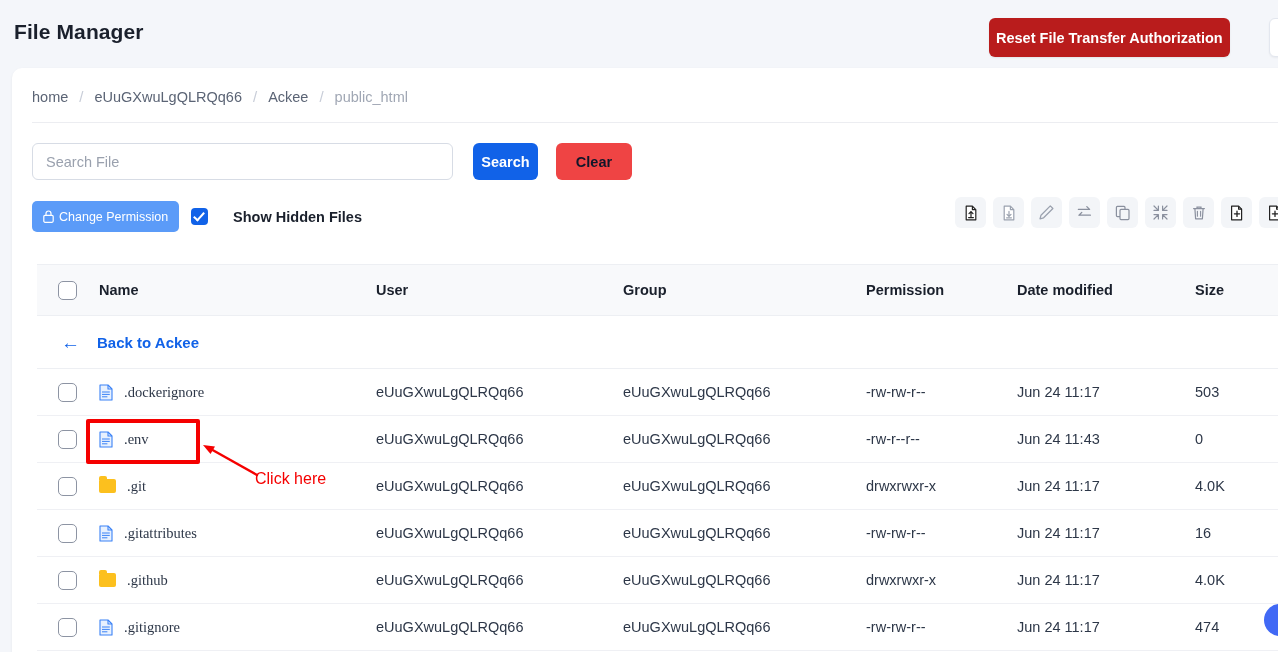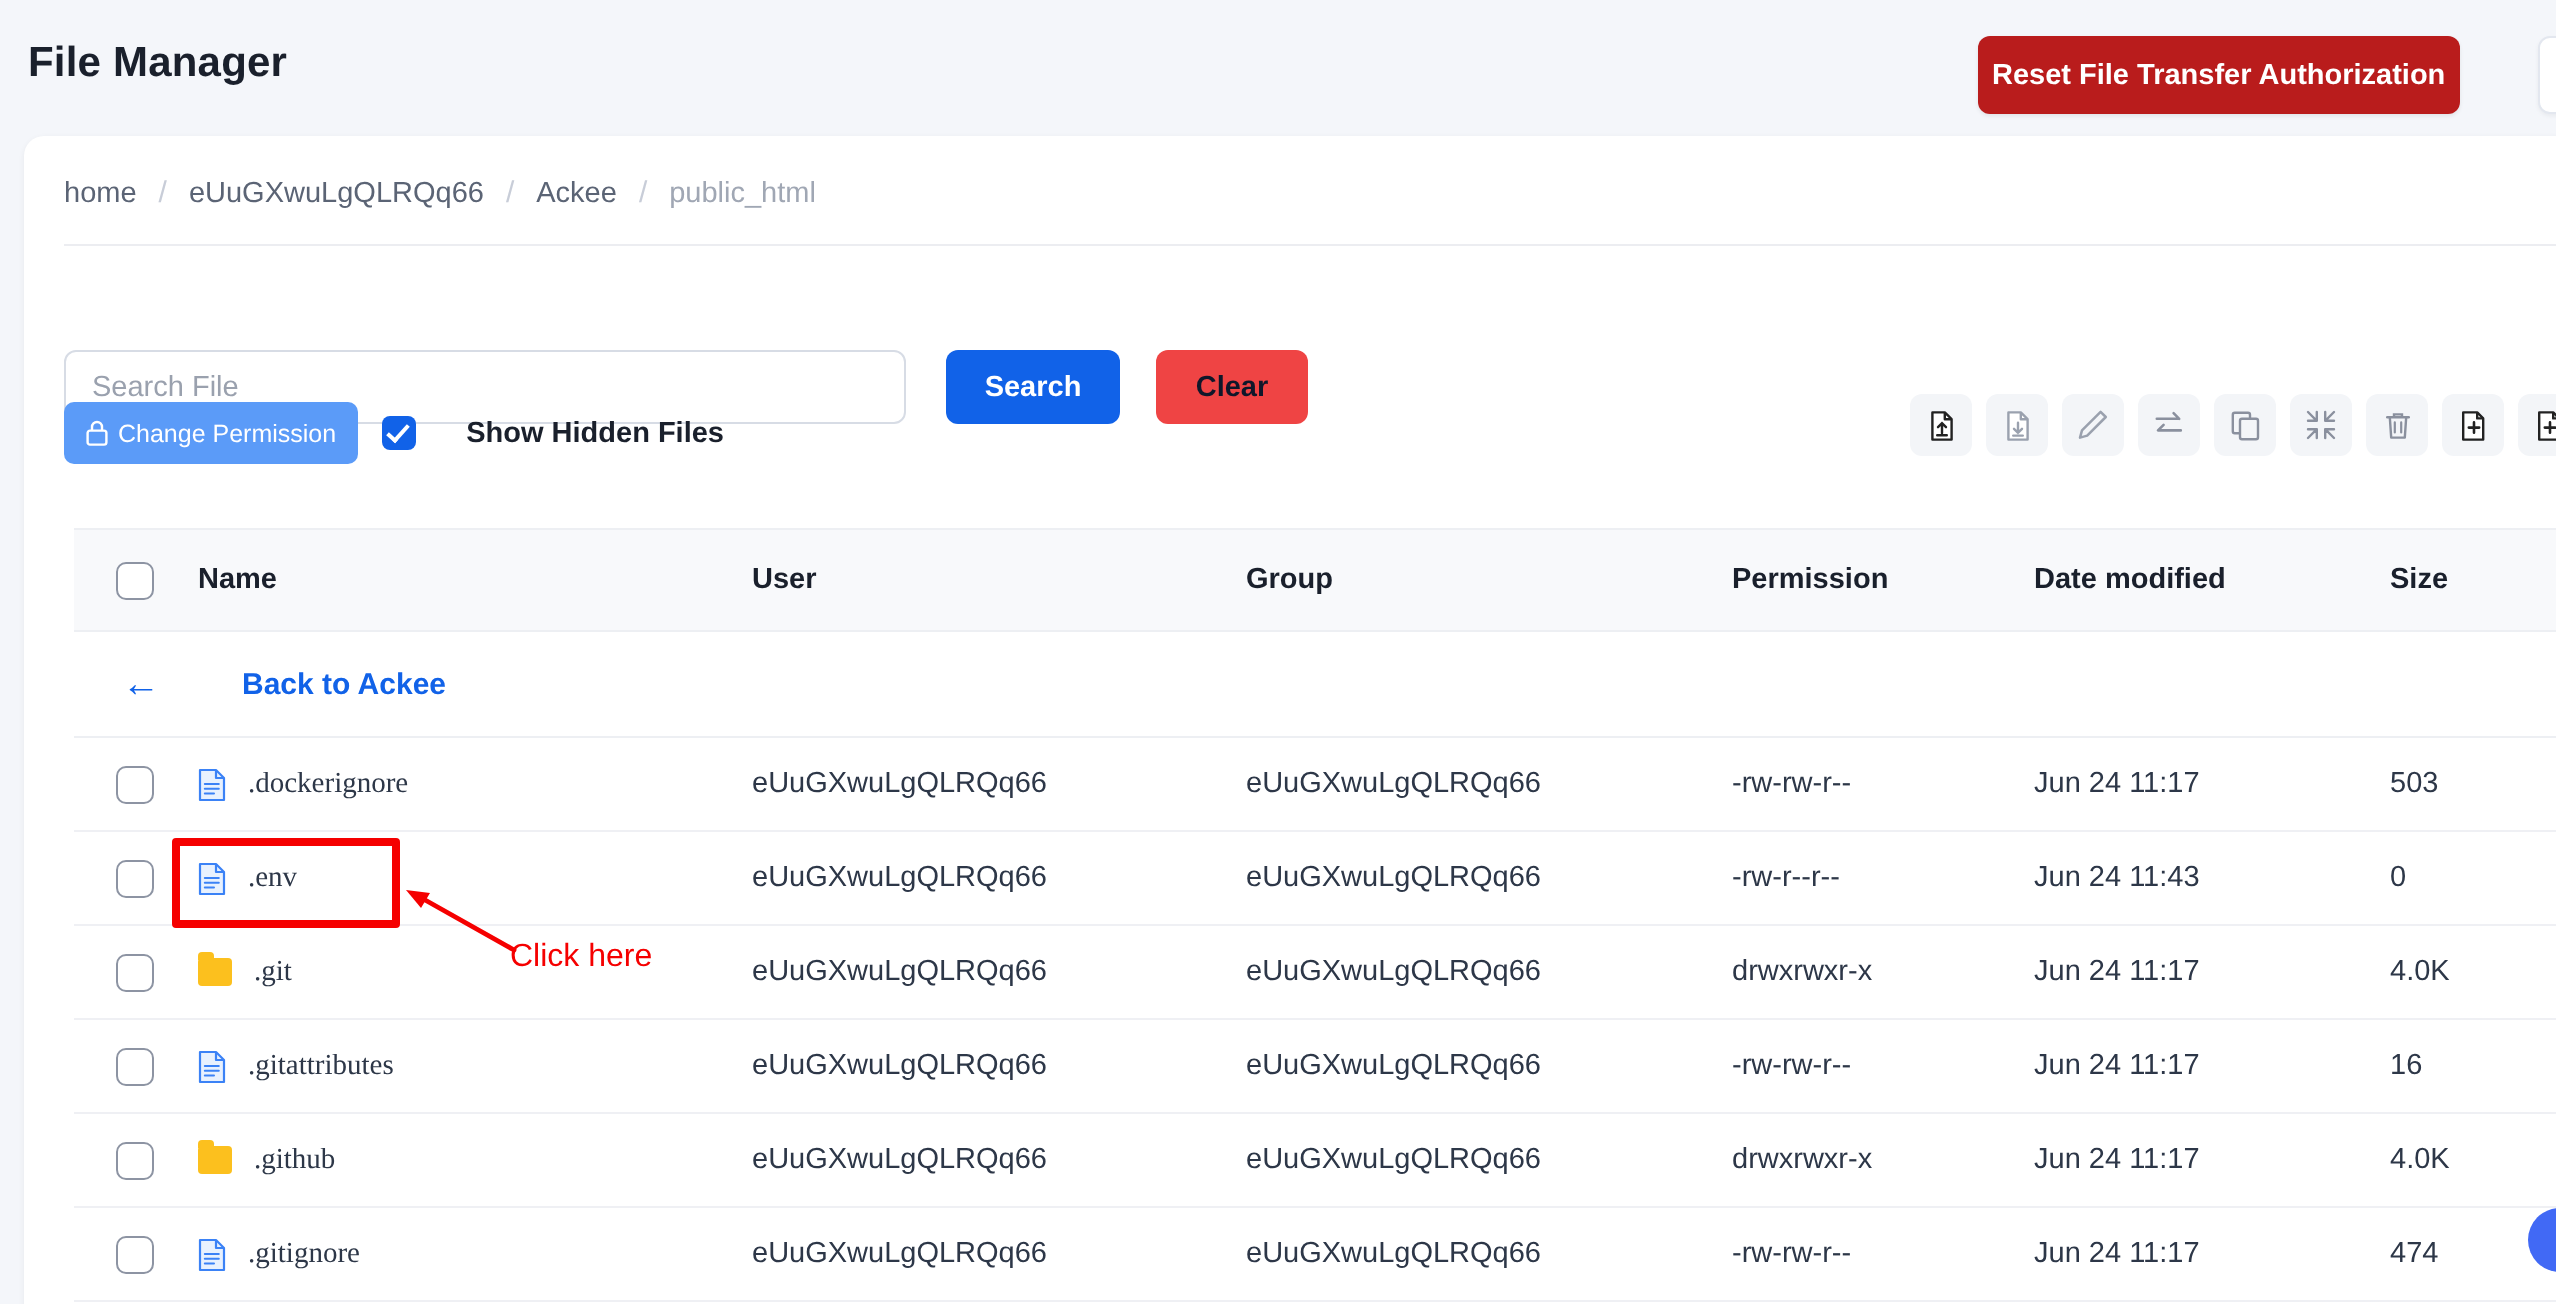--- a/index.html
+++ b/index.html
@@ -61,34 +61,34 @@
   .crumb-sep { color: #c8cdd8; margin: 0 11px; font-size: 15px; }
 
   .crumb-divider {
     position: absolute; left: 20px; top: 54px; width: 1246px; height: 1px;
     background: #ecedf1;
   }
 
   
   .search-row {
     position: absolute; left: 20px; top: 75px;
-    display: flex; align-items: center; gap: 0; margin-top: 32px;
+    display: flex; align-items: center; gap: 0;
   }
   .search-input {
     width: 421px; height: 37px;
     border: 1px solid #d7dce5; border-radius: 6px;
     padding: 0 13px;
     font-family: "Liberation Sans", sans-serif;
     font-size: 14.5px; color: #2d3748;
     background: #fff; outline: none;
   }
   .search-input::placeholder { color: #9aa1ae; }
   .btn-search {
     margin-left: 20px;
-    width: 87px; height: 37px;
+    width: 65px; height: 37px;
     background: #1162e8; color: #fff;
     border: none; border-radius: 6px;
     font-family: "Liberation Sans", sans-serif;
     font-size: 14.5px; font-weight: 600; cursor: pointer;
   }
   .btn-clear {
     margin-left: 18px;
     width: 76px; height: 37px;
     background: #ef4444; color: #0f172a;
     border: none; border-radius: 6px;
@@ -163,21 +163,21 @@
     width: 19px; height: 19px; border-radius: 5px;
     border: 1.6px solid #8d94a3; background: #fff;
     display: block; cursor: pointer;
   }
 
   .backrow {
     display: flex; align-items: center; height: 53px;
     border-bottom: 1px solid #edeff3; padding-left: 24px;
   }
   .back-arrow { color: #1162e8; font-size: 19px; line-height: 1; margin-right: 17px; }
-  .back-text { color: #1162e8; font-size: 15px; font-weight: 700; cursor: pointer; margin-left: 24px; }
+  .back-text { color: #1162e8; font-size: 15px; font-weight: 700; cursor: pointer; }
 
   .trow {
     display: flex; align-items: center; height: 47px;
     border-bottom: 1px solid #eff0f4;
   }
   .td { font-size: 14.5px; color: #2d3748; white-space: nowrap; }
   .name-cell { display: flex; align-items: center; gap: 11px; }
   .fname { font-size: 14.5px; color: #2d3748; font-family: Liberation Serif, serif; }
 
   .folder-ico {

